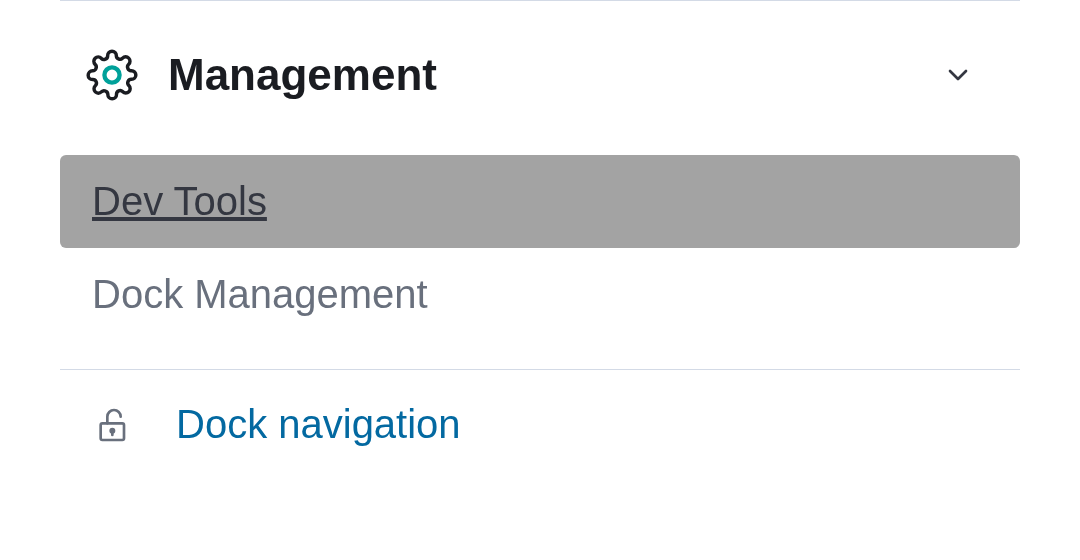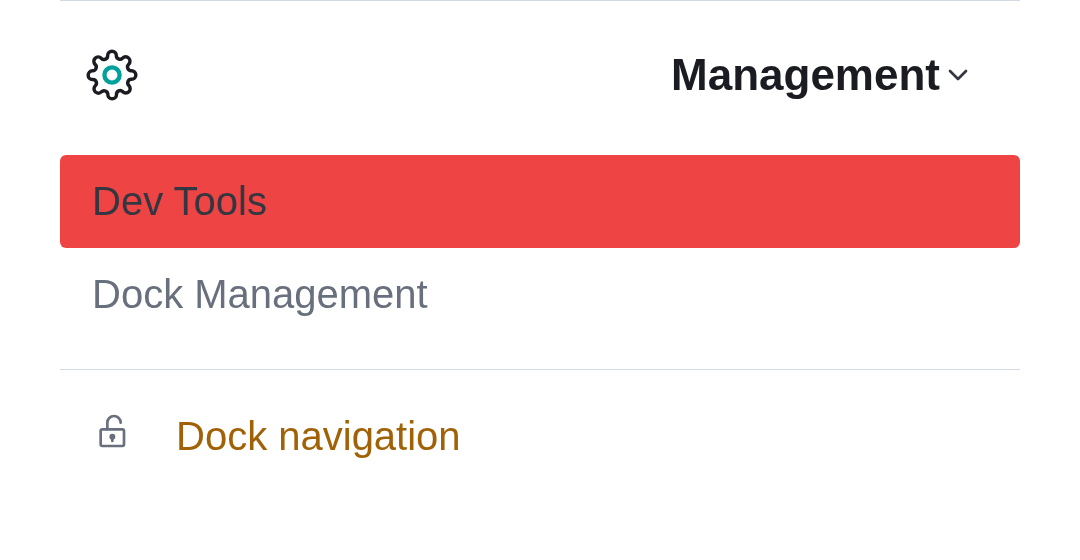--- a/index.html
+++ b/index.html
@@ -19,21 +19,20 @@
     .divider-top {
       height: 1px;
       background: #d3dae6;
       margin-bottom: 30px;
     }
     .section-header {
       display: flex;
       align-items: center;
       padding: 16px 24px;
       cursor: pointer;
-      text-align: right;
     }
     .gear-icon {
       width: 56px;
       height: 56px;
       display: flex;
       align-items: center;
       justify-content: center;
       margin-right: 28px;
     }
     .section-title {
@@ -54,22 +53,23 @@
       margin-top: 36px;
     }
     .nav-item {
       padding: 24px 32px;
       font-size: 40px;
       color: #69707d;
       cursor: pointer;
       border-radius: 6px;
     }
     .nav-item.active {
-      background: #ef4444;
+      background: #a3a3a3;
       color: #343741;
+      text-decoration: underline;
     }
     .divider-bottom {
       height: 1px;
       background: #d3dae6;
       margin-top: 28px;
       margin-bottom: 28px;
     }
     .dock-row {
       display: flex;
       align-items: center;
@@ -79,22 +79,21 @@
     .lock-icon {
       width: 44px;
       height: 44px;
       display: flex;
       align-items: center;
       justify-content: center;
       margin-right: 40px;
     }
     .dock-label {
       font-size: 40px;
-      color: #a16207;
-      margin-top: 12px;
+      color: #0369a1;
     }
   </style>
 </head>
 <body>
 
 <div class="nav-container">
   <div class="divider-top"></div>
 
   <div class="section-header">
     <span class="gear-icon">

